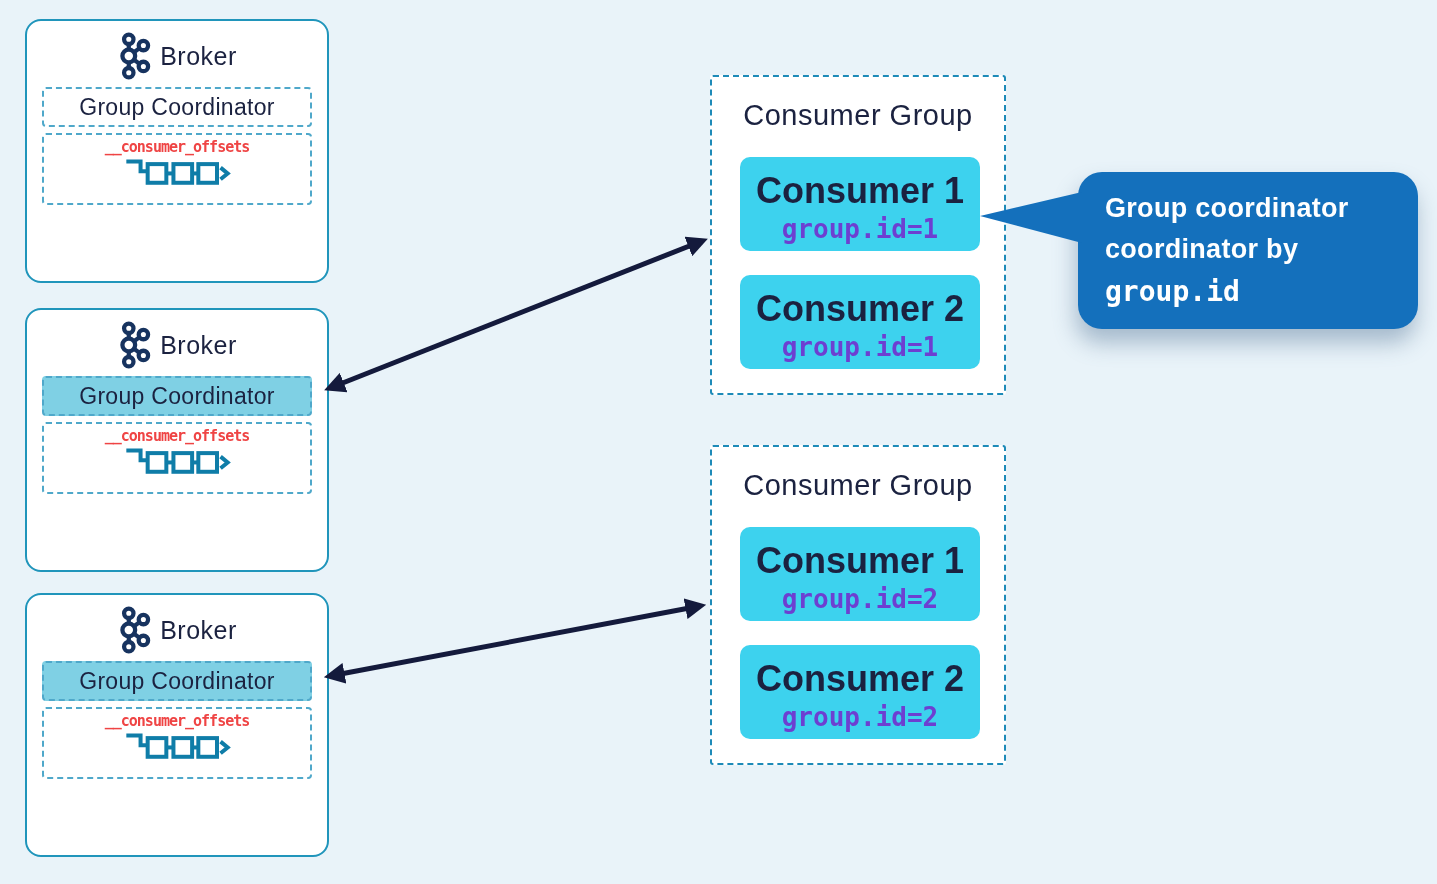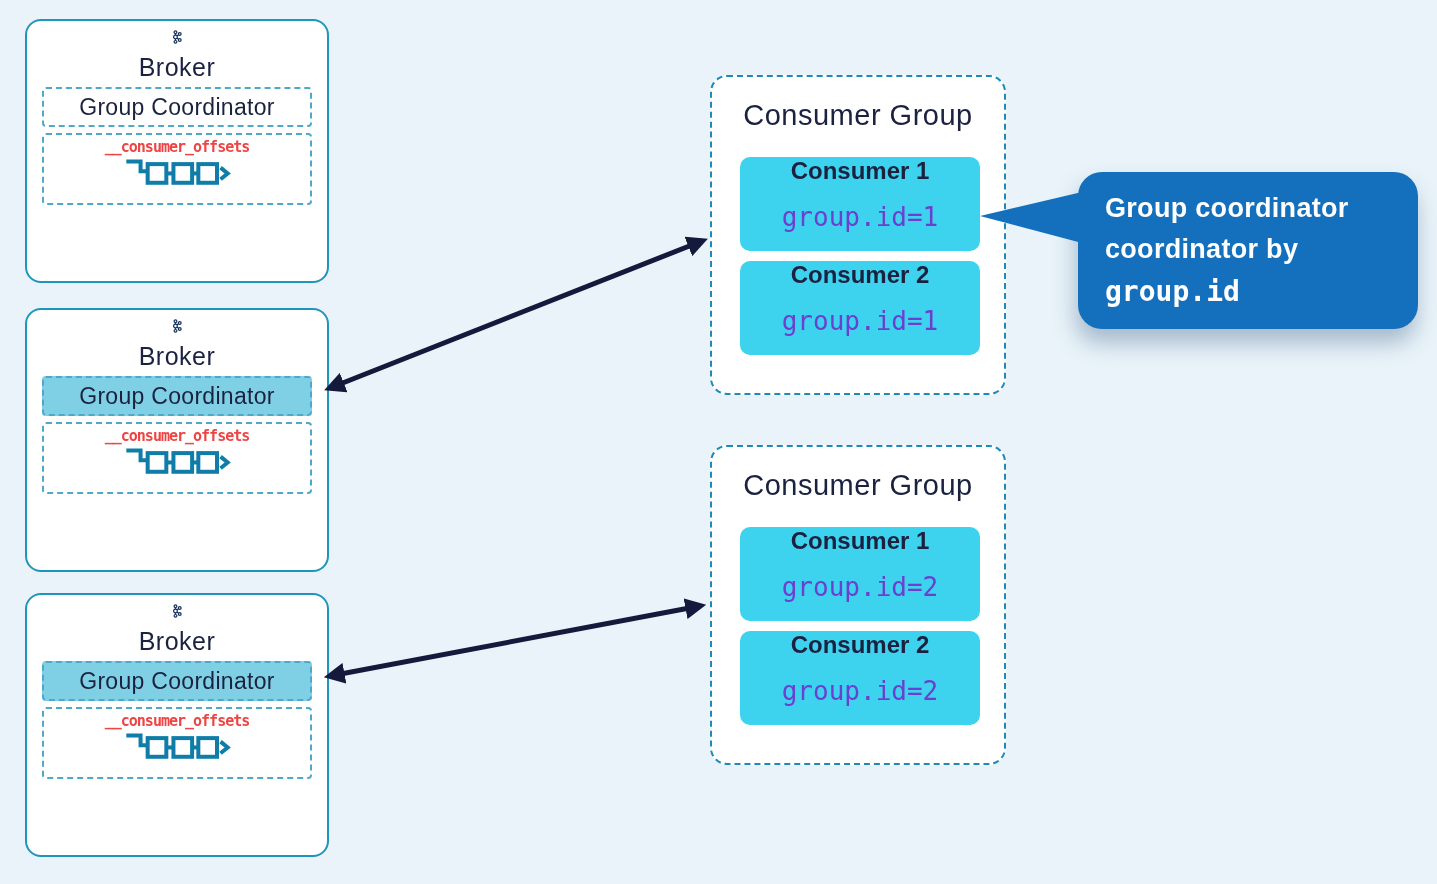--- a/index.html
+++ b/index.html
@@ -11,21 +11,21 @@
     color:#1b2240;
   }
 
   
   .broker {
     position:absolute; left:25px; width:304px; height:264px;
     background:#ffffff; border:2.5px solid #2095bb; border-radius:16px;
   }
   .broker-header {
     display:flex; align-items:center; justify-content:center;
-    gap:9px; margin-top:9px; height:52px;flex-direction:column;
+    gap:9px; margin-top:9px; height:52px;
   }
   .broker-title { font-size:25px; letter-spacing:.5px; }
   .coordinator {
     position:absolute; left:15px; right:15px; top:66px; height:40px;
     border:2px dashed #4fa8ca; border-radius:4px;
     display:flex; align-items:center; justify-content:center;
     font-size:23px; letter-spacing:.3px;
   }
   .coordinator.highlighted { background:#7fd0e4; }
   .topic {
@@ -34,33 +34,33 @@
   }
   .topic-label {
     font-family:"DejaVu Sans Mono", monospace; font-weight:bold;
     font-size:15px; color:#ef4444; margin-top:3px; letter-spacing:-1px;
   }
   .queue-icon { margin-top:1px; }
 
   
   .consumer-group {
     position:absolute; left:710px; width:296px; height:320px;
-    background:#ffffff; border:2.5px dashed #1d8ab8; border-radius:17px;
+    background:#ffffff; border:2.5px dashed #1d8ab8; border-radius:3px;
   }
   .cg-title { text-align:center; margin-top:22px; font-size:29px; letter-spacing:.5px; }
   .consumer {
     position:absolute; left:28px; width:240px; height:94px;
     background:#3dd2ee; border-radius:10px; text-align:center;
   }
   .consumer.pos-1 { top:80px; }
-  .consumer.pos-2 { top:184px; }
-  .consumer-name { font-size:24px; font-weight:bold; }
+  .consumer.pos-2 { top:198px; }
+  .consumer-name { font-size:36px; font-weight:bold; margin-top:13px; }
   .consumer-config {
-    font-family:"DejaVu Sans Mono", monospace; font-weight:normal;
-    font-size:26px; color:#6d3fd1; margin-top:17px;
+    font-family:"DejaVu Sans Mono", monospace; font-weight:bold;
+    font-size:26px; color:#6d3fd1; margin-top:2px;
   }
 
   
   .callout {
     position:absolute; left:1078px; top:172px; width:340px; height:157px;
     background:#1470bc; border-radius:24px;
     padding:16px 18px 0 27px;
     box-shadow:-2px 14px 22px rgba(84,118,150,.45);
   }
   .callout-line { color:#ffffff; font-weight:bold; font-size:27px; line-height:41px; letter-spacing:.3px; }

